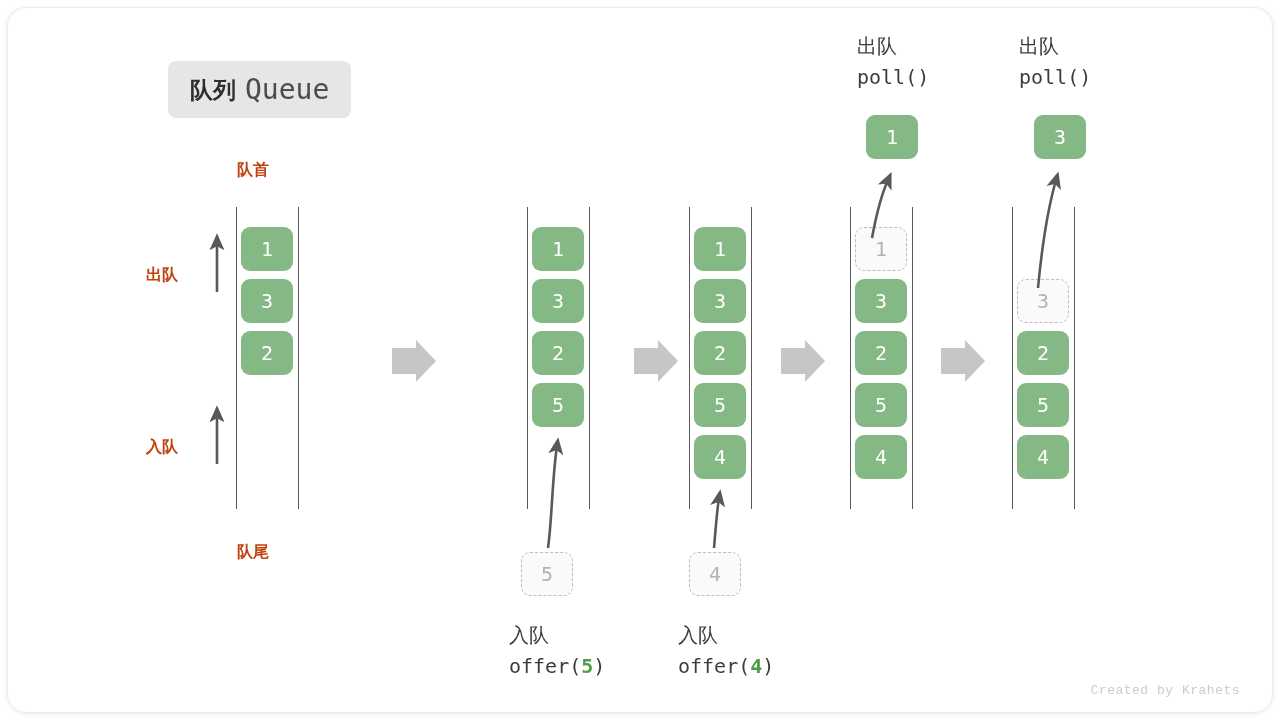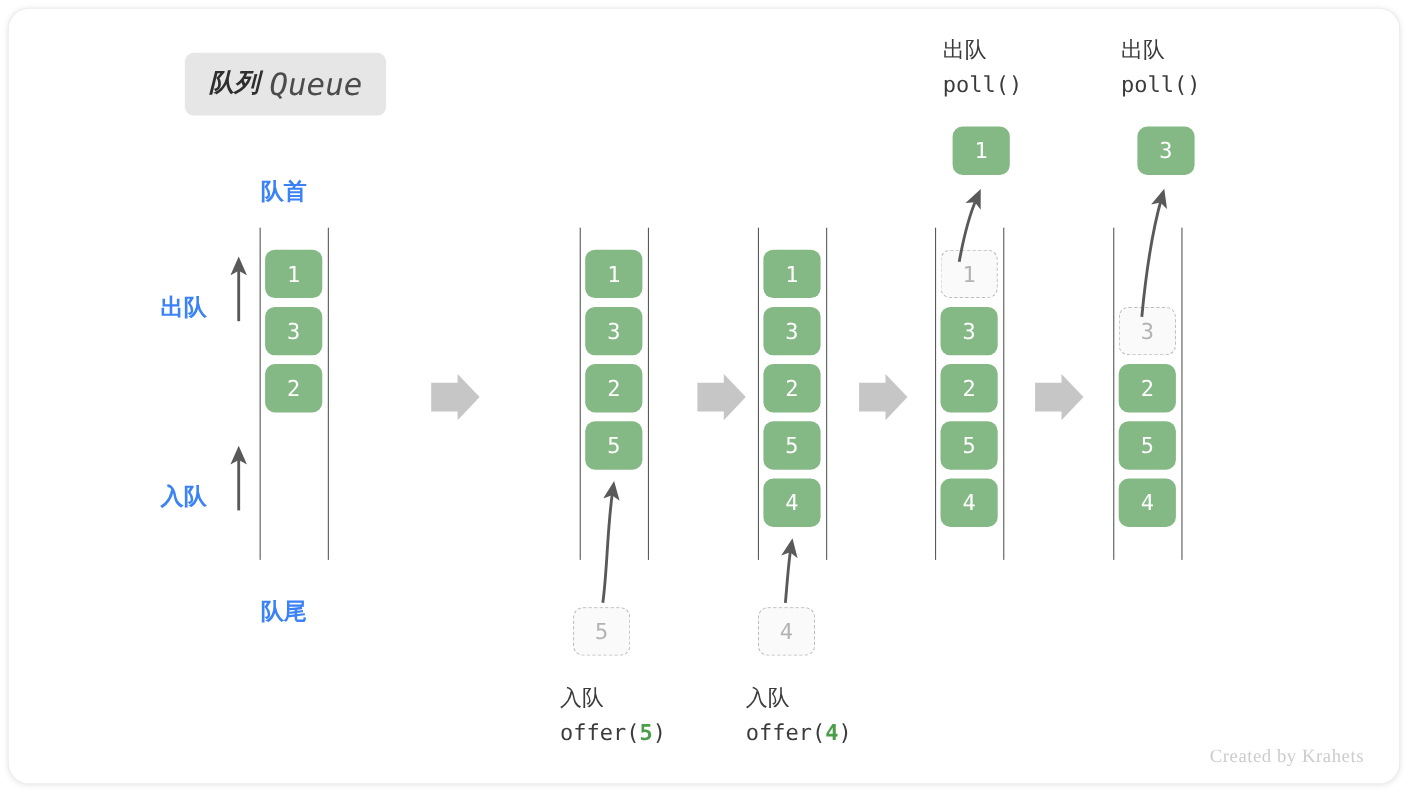--- a/index.html
+++ b/index.html
@@ -23,29 +23,28 @@
     height: 704px;
     background: #ffffff;
     border-radius: 18px;
     box-shadow: 0 0 0 1px #ececec, 0 1px 6px rgba(0,0,0,0.10);
   }
 
   
   .title-badge {
     position: absolute;
     left: 168px;
-    top: 48px;
+    top: 61px;
     padding: 12px 22px;
     background: #e6e6e6;
     border-radius: 8px;
     display: flex;
-    align-items: flex-start;
+    align-items: flex-end;
     gap: 9px;
     white-space: nowrap;
-    font-style: italic;
   }
   .title-cn {
     font-size: 23px;
     font-weight: bold;
     color: #2e2e2e;
     font-family: "Liberation Sans", sans-serif;
   }
   .title-en {
     font-size: 28px;
     color: #4c4c4c;
@@ -119,23 +118,23 @@
     display: flex;
     align-items: center;
     justify-content: center;
     font-family: "DejaVu Sans Mono", monospace;
     font-size: 20px;
   }
 
   
   .cn-label {
     position: absolute;
-    font-size: 21px;
+    font-size: 16px;
     font-weight: bold;
-    color: #3b82f6;
+    color: #c2410c;
     white-space: nowrap;
     font-family: "Liberation Sans", sans-serif;
   }
   .op-label {
     position: absolute;
     white-space: nowrap;
     text-align: left;
     line-height: 1.55;
   }
   .op-cn {
@@ -149,23 +148,23 @@
     font-size: 20px;
     color: #3c3c3c;
     font-family: "DejaVu Sans Mono", monospace;
   }
   .op-code .arg { color: #4a9e4a; font-weight: bold; }
 
   .credit {
     position: absolute;
     right: 40px;
     bottom: 22px;
-    font-size: 17px;
+    font-size: 13px;
     color: #cccccc;
-    font-family: Liberation Serif, serif;
+    font-family: Liberation Mono, monospace;
     letter-spacing: 0.5px;
   }
 
   svg.overlay {
     position: absolute;
     left: 0;
     top: 0;
     width: 1280px;
     height: 720px;
     pointer-events: none;

